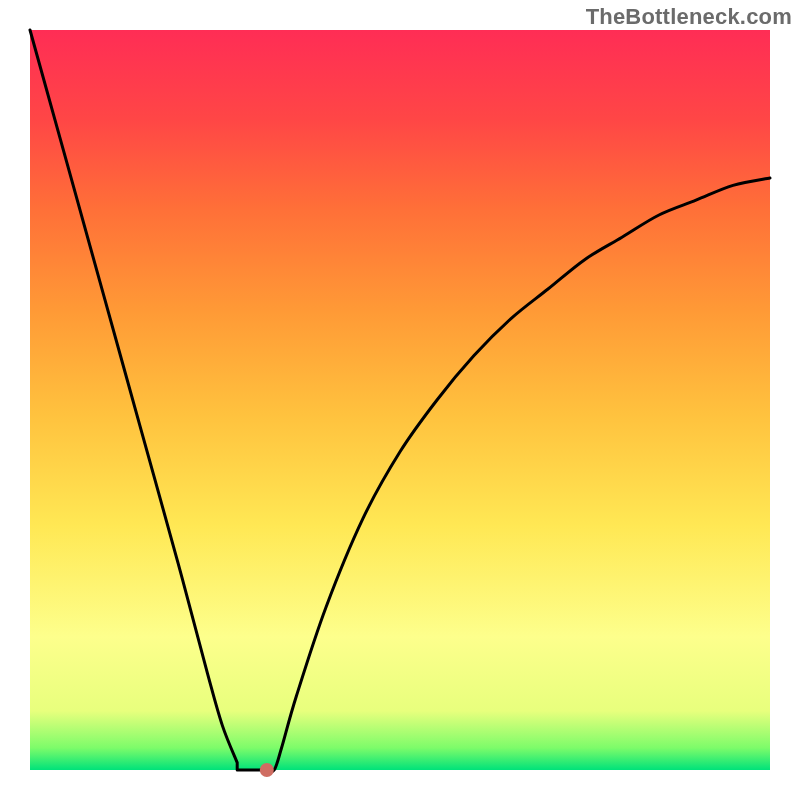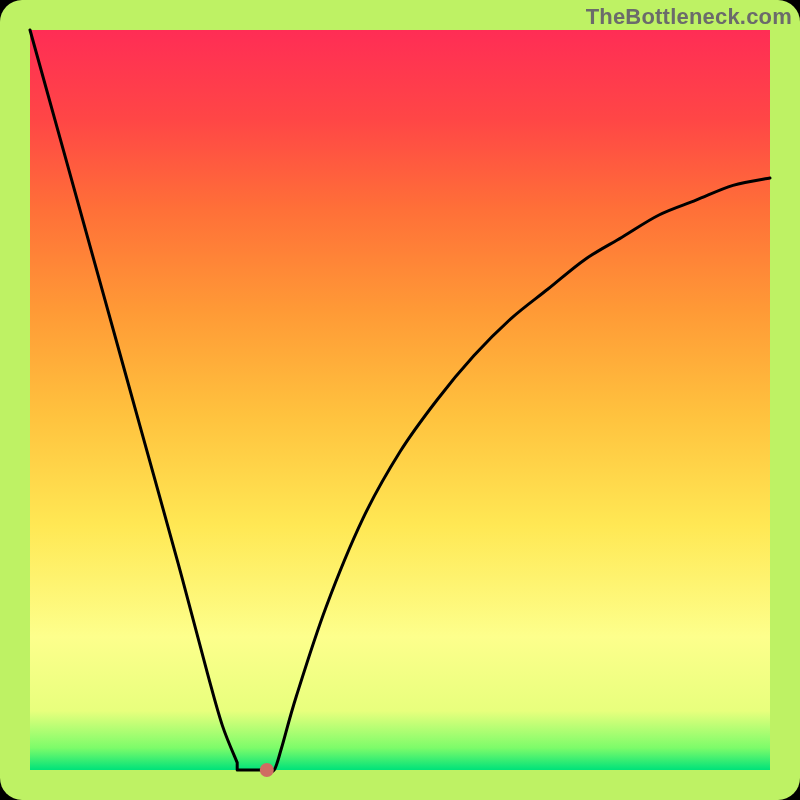--- a/index.html
+++ b/index.html
@@ -1,22 +1,21 @@
 <!DOCTYPE html>
 <html><head>
 <meta charset="utf-8">
 <style>
   * { margin: 0; padding: 0; box-sizing: border-box; }
   html, body { width: 800px; height: 800px; overflow: hidden; background: #000; }
   .frame {
     position: relative;
     width: 800px;
     height: 800px;
-    background: #bef264;
-    border-radius: 22px;
+    background: #ffffff;
   }
   .plot-area {
     position: absolute;
     left: 30px;
     top: 30px;
     width: 740px;
     height: 740px;
     background: linear-gradient(to top,
       #00e27a 0%,
       #7dfc6a 3%,

